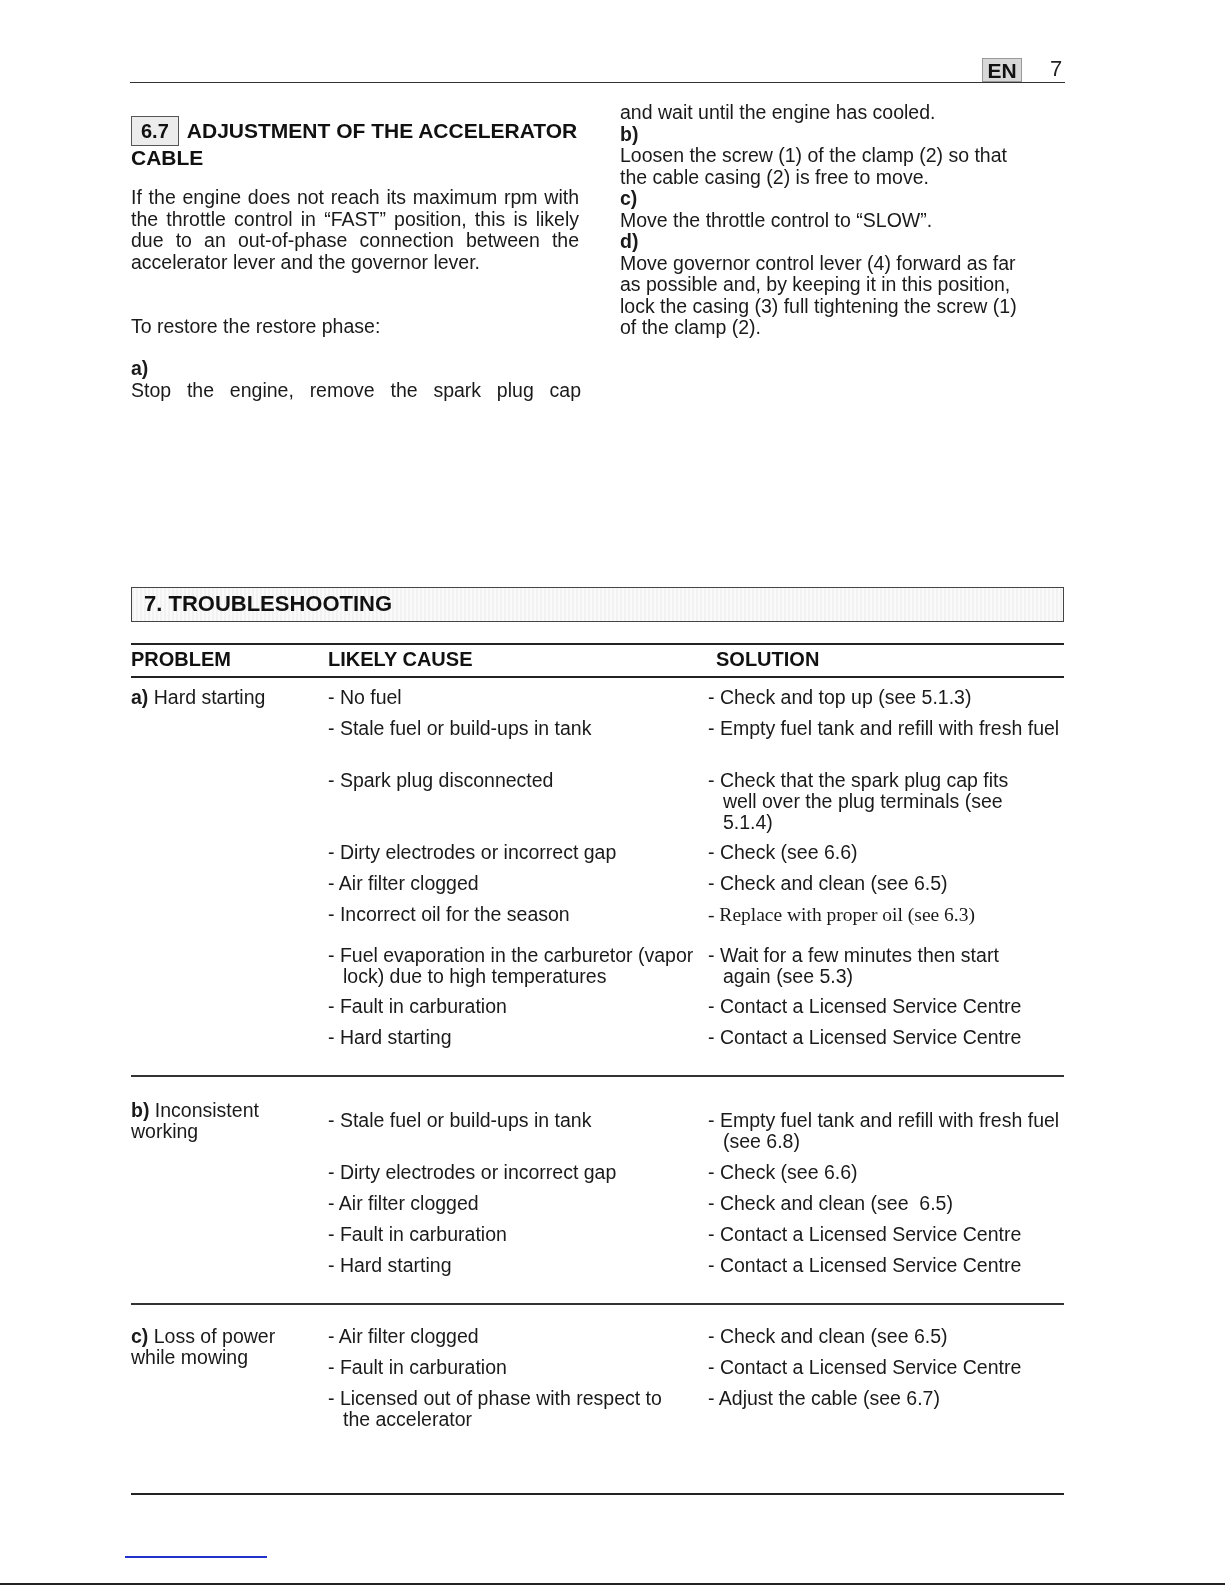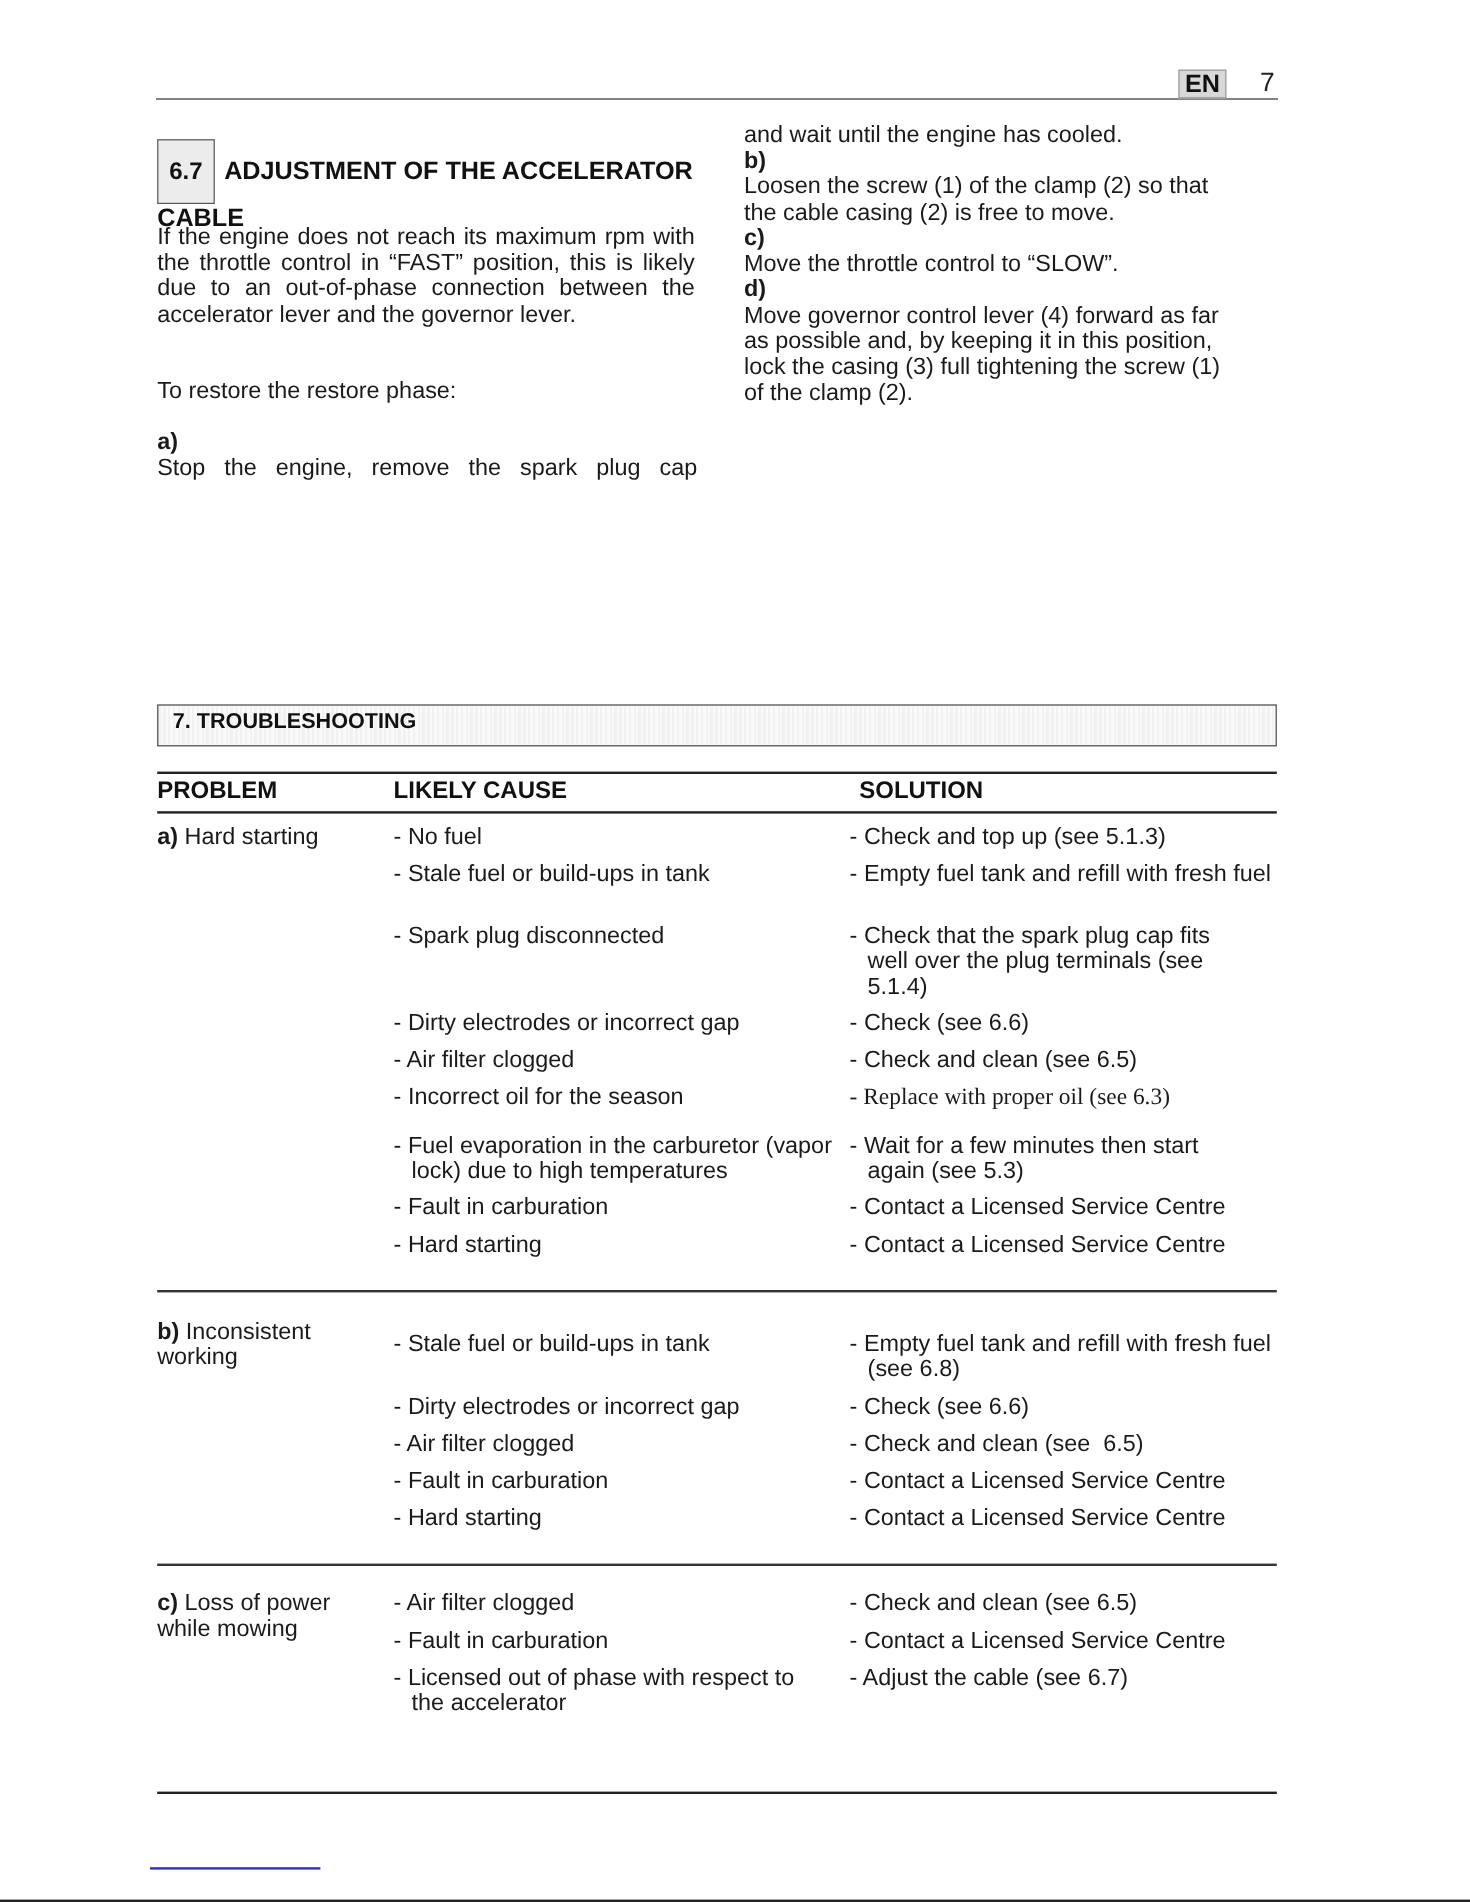--- a/index.html
+++ b/index.html
@@ -4,29 +4,29 @@
 <style>
   * { margin: 0; padding: 0; box-sizing: border-box; }
   html, body { width: 1225px; height: 1585px; background: #ffffff; overflow: hidden; }
   body { position: relative; font-family: "Liberation Sans", sans-serif; color: #1a1a1a; }
   .abs { position: absolute; }
   .header-rule { left: 130px; top: 82px; width: 935px; height: 1px; background: #333; }
   .lang-badge { left: 982px; top: 58px; width: 40px; height: 24px; background: #d8d8d8; border: 1px solid #999;
     font-weight: bold; font-size: 21px; text-align: center; line-height: 24px; color: #111; }
   .page-num { left: 1050px; top: 56px; font-size: 22px; color: #222; }
   .sec-title { left: 131px; top: 116px; width: 460px; font-weight: bold; font-size: 21px; line-height: 23px; color: #111; }
-  .sec-num { display: inline-block; border: 1px solid #555; background: #ececec; padding: 16px 9px; margin-right: 8px; line-height: 20px; font-size: 20px; }
+  .sec-num { display: inline-block; border: 1px solid #555; background: #ececec; padding: 4px 9px; margin-right: 8px; line-height: 20px; font-size: 20px; }
   .para { font-size: 19.5px; line-height: 21.5px; color: #1a1a1a; }
   .para.justify { text-align: justify; text-align-last: left; }
   .steps-right { left: 620px; top: 102px; width: 450px; }
   .step-row { display: flex; flex-direction: column; }
   .step-row .lbl { width: 31px; flex: none; font-weight: bold; }
   .ts-banner { left: 131px; top: 587px; width: 933px; height: 35px; border: 1px solid #444;
     background: repeating-linear-gradient(90deg, #f2f2f2 0 2px, #fafafa 2px 4px); }
-  .ts-banner span { position: absolute; left: 12px; top: 3px; font-size: 18px; font-weight: bold; color: #111; }
+  .ts-banner span { position: absolute; left: 12px; top: 3px; font-size: 22px; font-weight: bold; color: #111; }
   .thead-rule-top { left: 131px; top: 643px; width: 933px; height: 2px; background: #222; }
   .thead-rule-bot { left: 131px; top: 676px; width: 933px; height: 2px; background: #222; }
   .th { top: 648px; font-weight: bold; font-size: 20px; color: #111; }
   .group-rule { left: 131px; width: 933px; height: 1.5px; background: #333; }
   .cell { font-size: 19.5px; line-height: 21px; color: #1a1a1a; }
   .problem { left: 131px; width: 180px; }
   .cause { left: 328px; width: 370px; padding-left: 15px; text-indent: -15px; }
   .solution { left: 708px; width: 355px; padding-left: 15px; text-indent: -15px; }
   .bottom-rule { left: 131px; top: 1493px; width: 933px; height: 2px; background: #222; }
   .scan-line { left: 125px; top: 1556px; width: 142px; height: 2px; background: #2233cc; }

